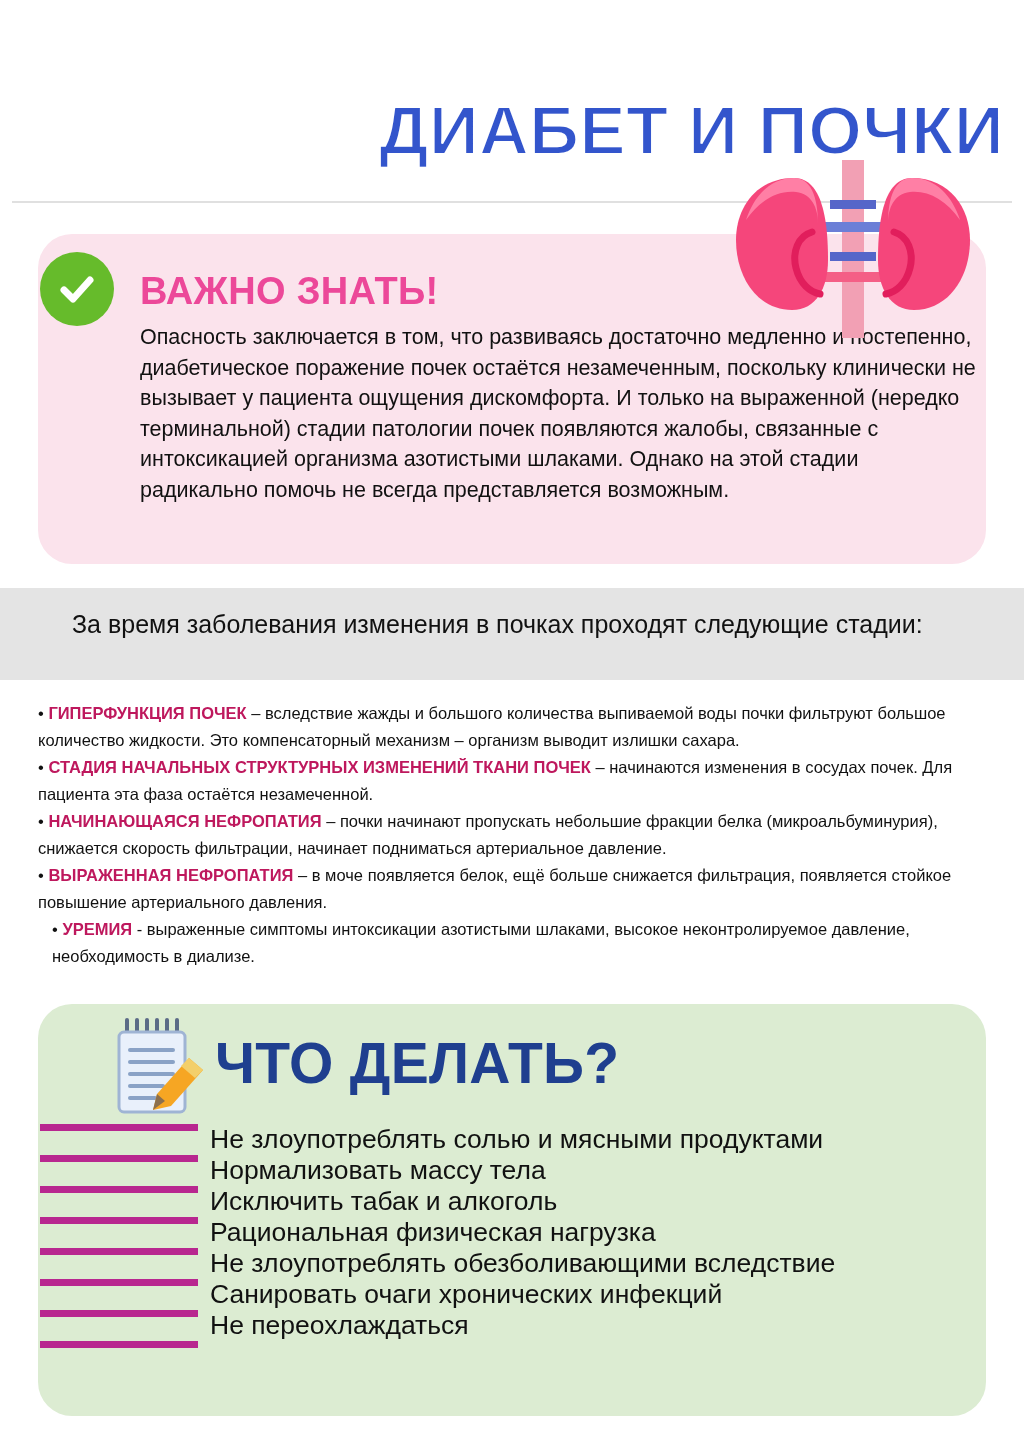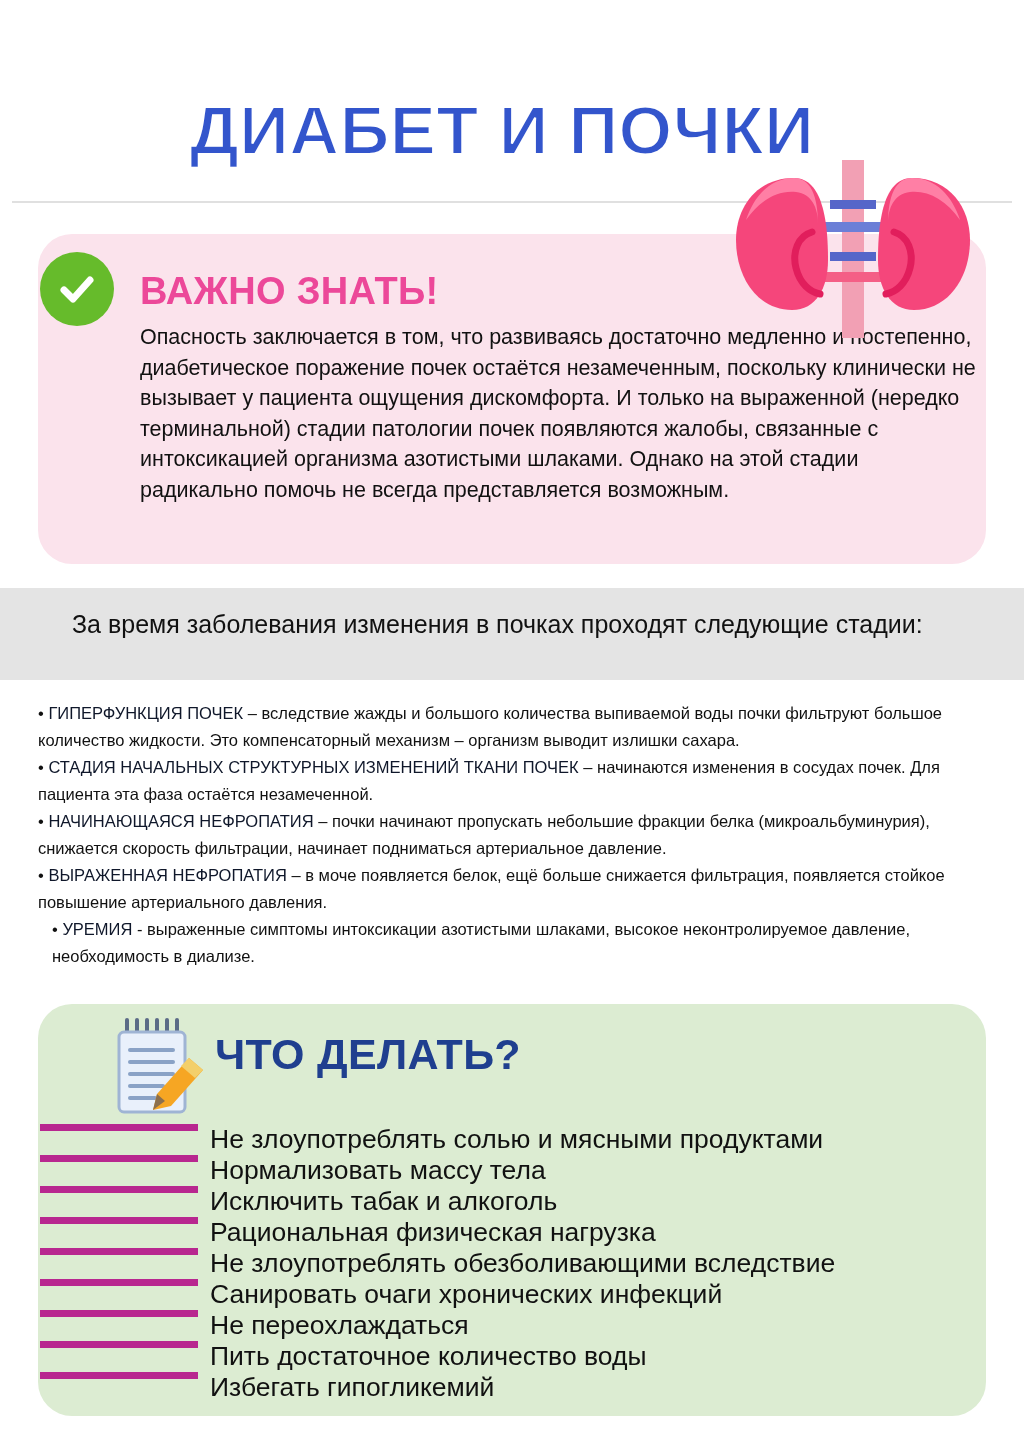--- a/index.html
+++ b/index.html
@@ -28,21 +28,21 @@
     top: 0;
     width: 1024px;
     height: 200px;
     background: #ffffff;
   }
   .main-title {
     position: absolute;
     left: 0;
     top: 96px;
     width: 1004px;
-    text-align: center;
+    text-align: right;
     font-size: 69px;
     line-height: 1;
     font-weight: bold;
     letter-spacing: 0.5px;
     color: #3355cc;
     -webkit-text-stroke: 2px #ffffff;
     text-shadow: 0 0 2px rgba(255,255,255,0.9);
     z-index: 5;
   }
   .title-rule {
@@ -139,22 +139,22 @@
   }
   .stage-item {
     font-size: 16.5px;
     line-height: 27px;
     color: #111111;
     margin-bottom: 0;
     text-align: left;
   }
   .stage-item .bullet { color: #111; }
   .stage-name {
-    color: #0f172a;
-    font-weight: normal;
+    color: #be185d;
+    font-weight: bold;
     text-transform: uppercase;
   }
   .stage-item.indent { padding-left: 14px; }
 
   
   .todo-card {
     position: absolute;
     left: 38px;
     top: 1004px;
     width: 948px;
@@ -166,21 +166,21 @@
     position: absolute;
     left: 115px;
     top: 1018px;
     width: 92px;
     height: 96px;
   }
   .todo-head {
     position: absolute;
     left: 215px;
     top: 1030px;
-    font-size: 43px;
+    font-size: 57px;
     font-weight: bold;
     color: #1f3f8f;
     letter-spacing: 0.3px;
   }
   .todo-rows {
     position: absolute;
     left: 40px;
     top: 1124px;
     width: 930px;
   }
@@ -314,21 +314,16 @@
     <div class="todo-row">
       <span class="todo-dash"></span>
       <span class="todo-text">Санировать очаги хронических инфекций</span>
     </div>
     <div class="todo-row">
       <span class="todo-dash"></span>
       <span class="todo-text">Не переохлаждаться</span>
     </div>
     <div class="todo-row">
       <span class="todo-dash"></span>
-      <span class="todo-text">Пить достаточное количество воды</span>
-    </div>
-    <div class="todo-row">
-      <span class="todo-dash"></span>
-      <span class="todo-text">Избегать гипогликемий</span>
     </div>
   </div>
 
 </div>
 
 </body></html>

